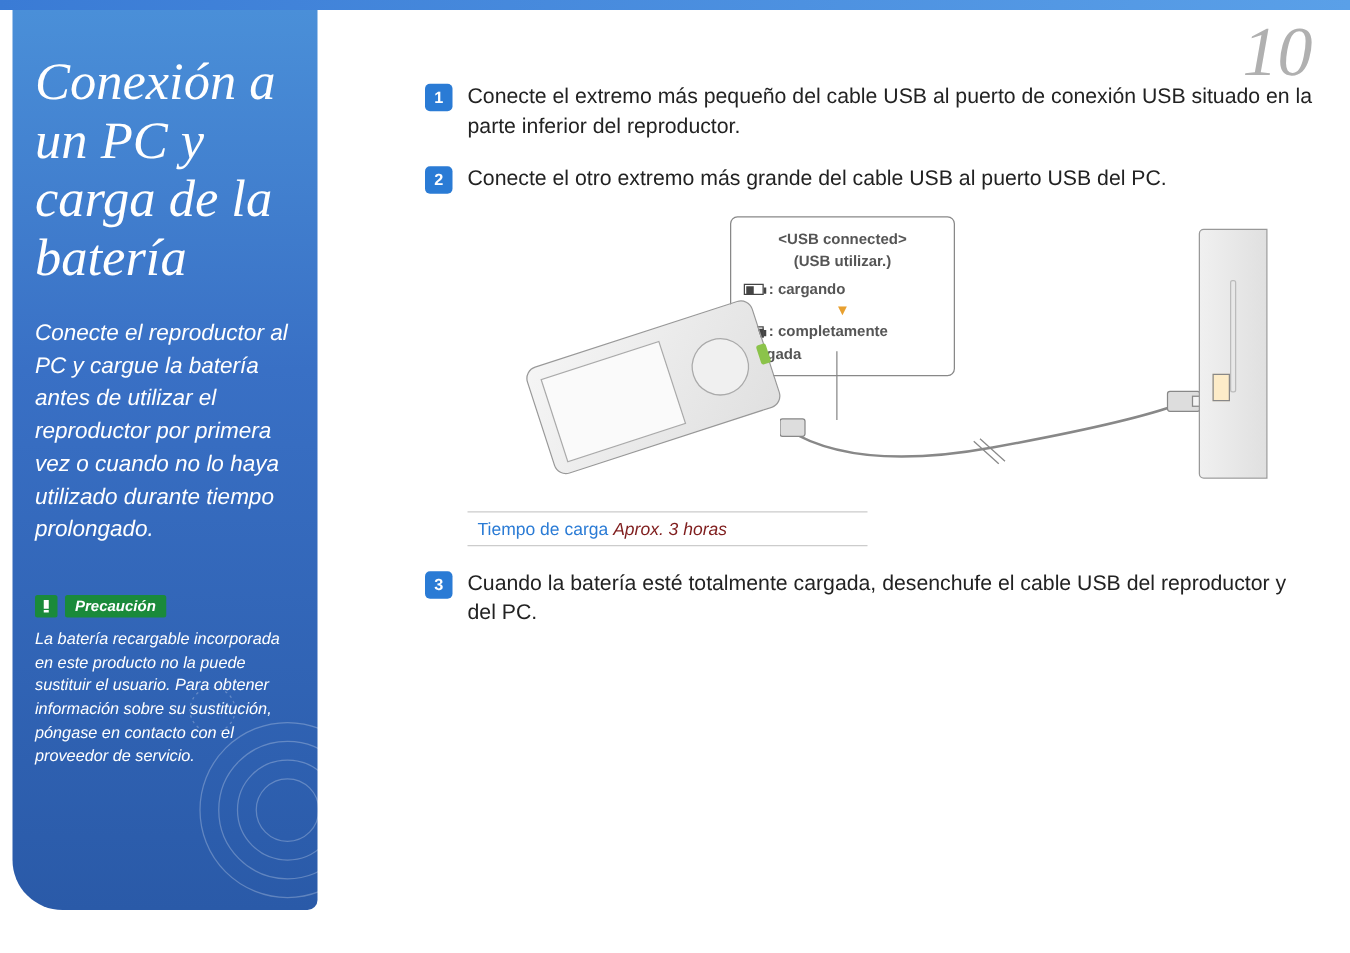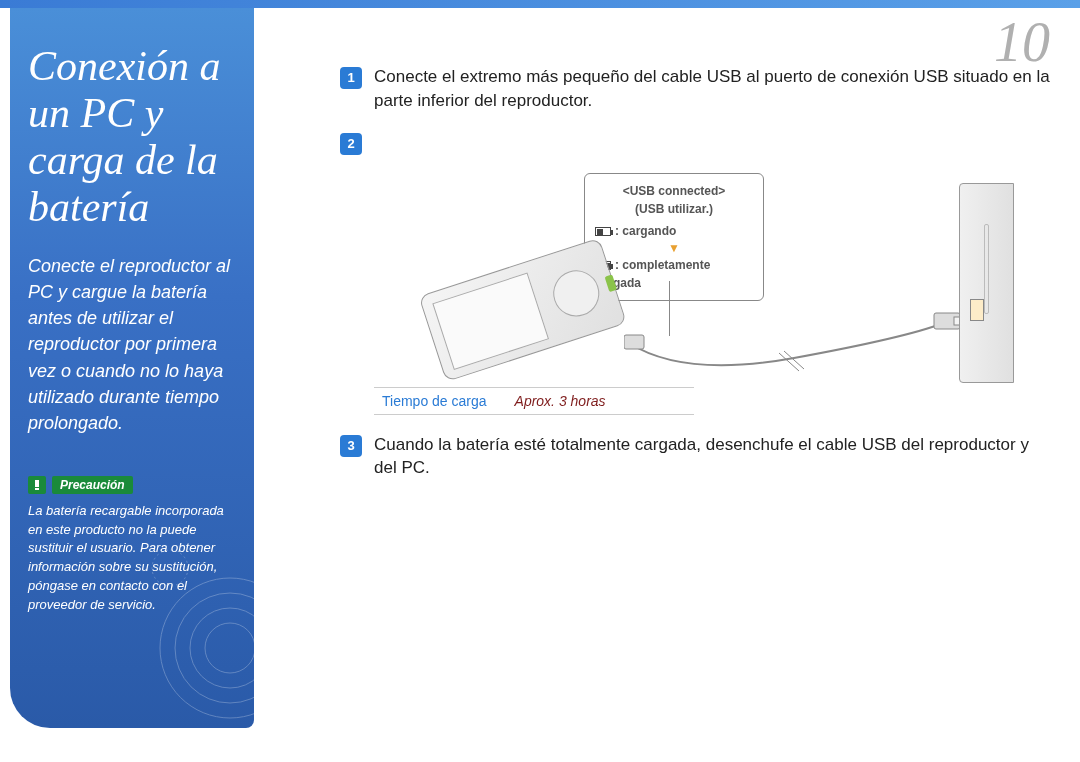--- a/index.html
+++ b/index.html
@@ -259,27 +259,27 @@
   }
   .pc-slot {
     position: absolute;
     left: 24px;
     top: 40px;
     width: 5px; height: 90px;
     border: 1px solid #bbb;
     border-radius: 2px;
   }
   .charge-row {
-    margin-top: 4px;
+    margin-top: 26px;
     font-size: 14px;
     border-top: 1px solid #ccc;
     border-bottom: 1px solid #ccc;
     padding: 5px 8px;
     display: flex;
-    gap: 28px;
+    gap: 4px;
     width: 320px;
   }
   .charge-label { color: #2a7bd5; }
   .charge-val { color: #7f1d1d; font-style: italic; }
 </style>
 </head>
 <body>
 
 <div class="top-bar"></div>
 
@@ -314,20 +314,21 @@
 
 <main class="main">
 
   <div class="step">
     <div class="step-num">1</div>
     <div>Conecte el extremo más pequeño del cable USB al puerto de conexión USB situado en la parte inferior del reproductor.</div>
   </div>
 
   <div class="step">
     <div class="step-num">2</div>
+    <div>Conecte el otro extremo más grande del cable USB al puerto USB del PC.</div>
   </div>
 
   <div class="diagram-block">
     <div class="diagram">
 
       <div class="callout">
         <div class="title1">&lt;USB connected&gt;</div>
         <div class="title2">(USB utilizar.)</div>
         <div><span class="batt-icon batt-half"></span><span>: cargando</span></div>
         <div class="arrow-down">▼</div>

